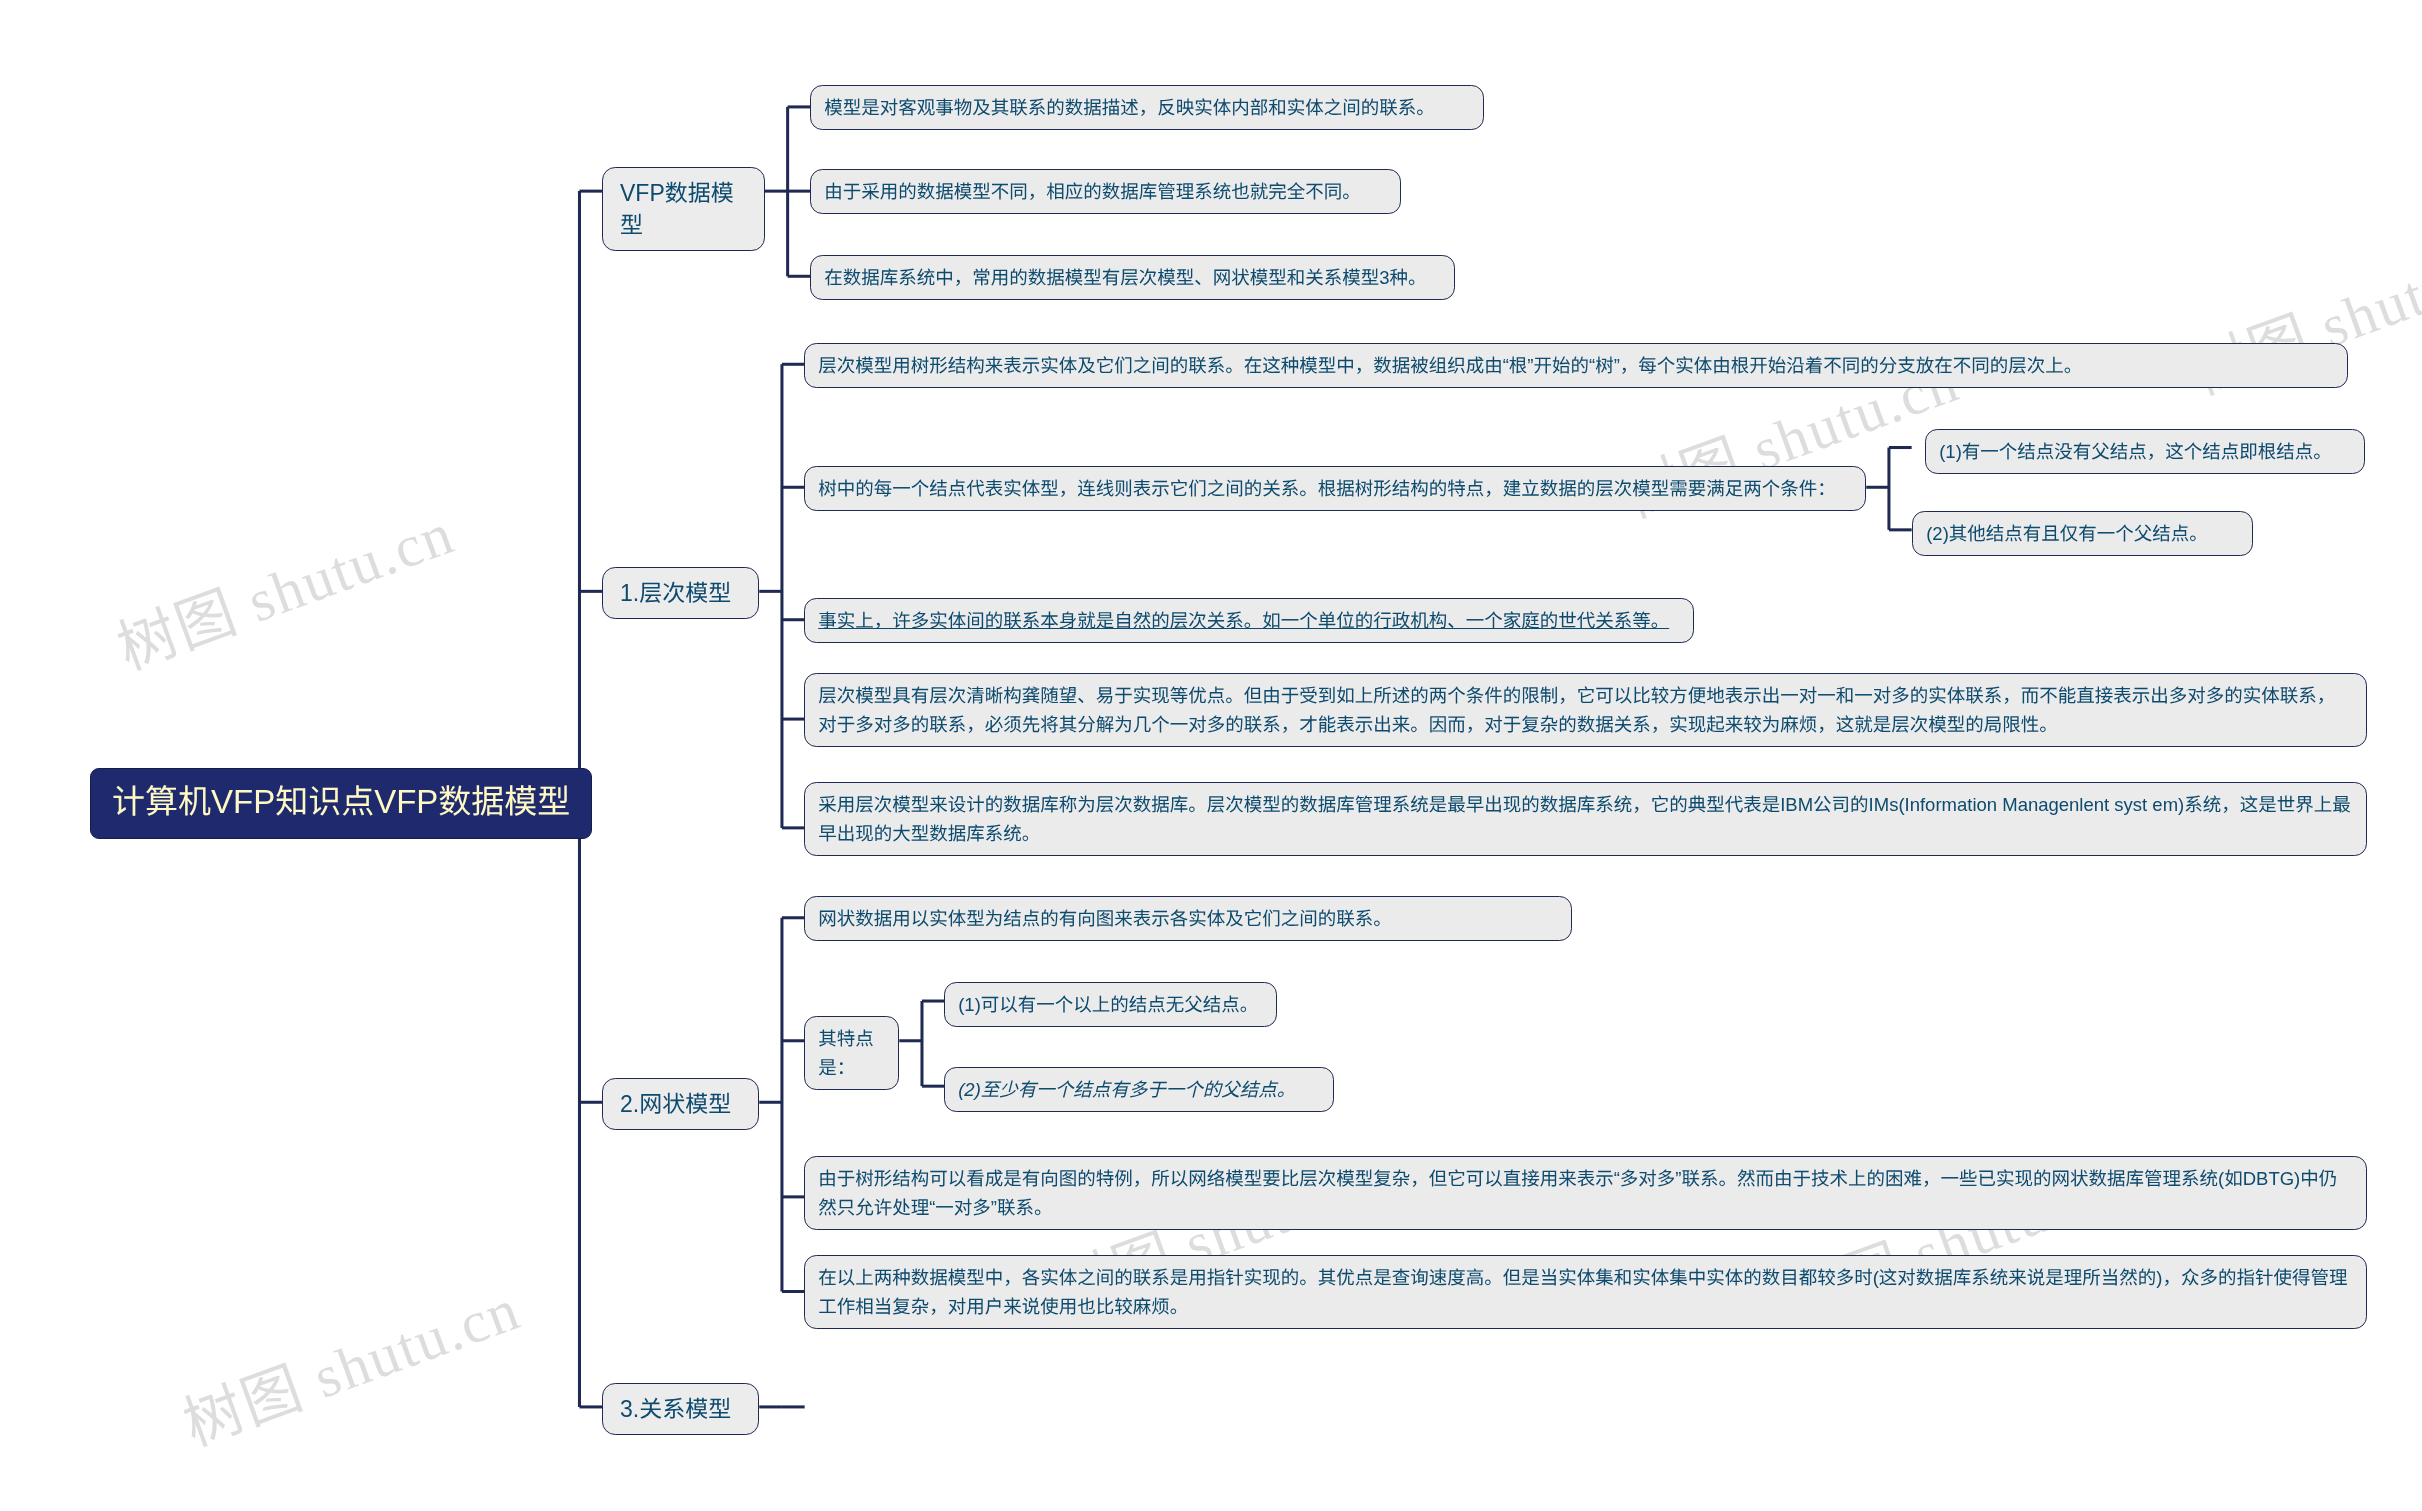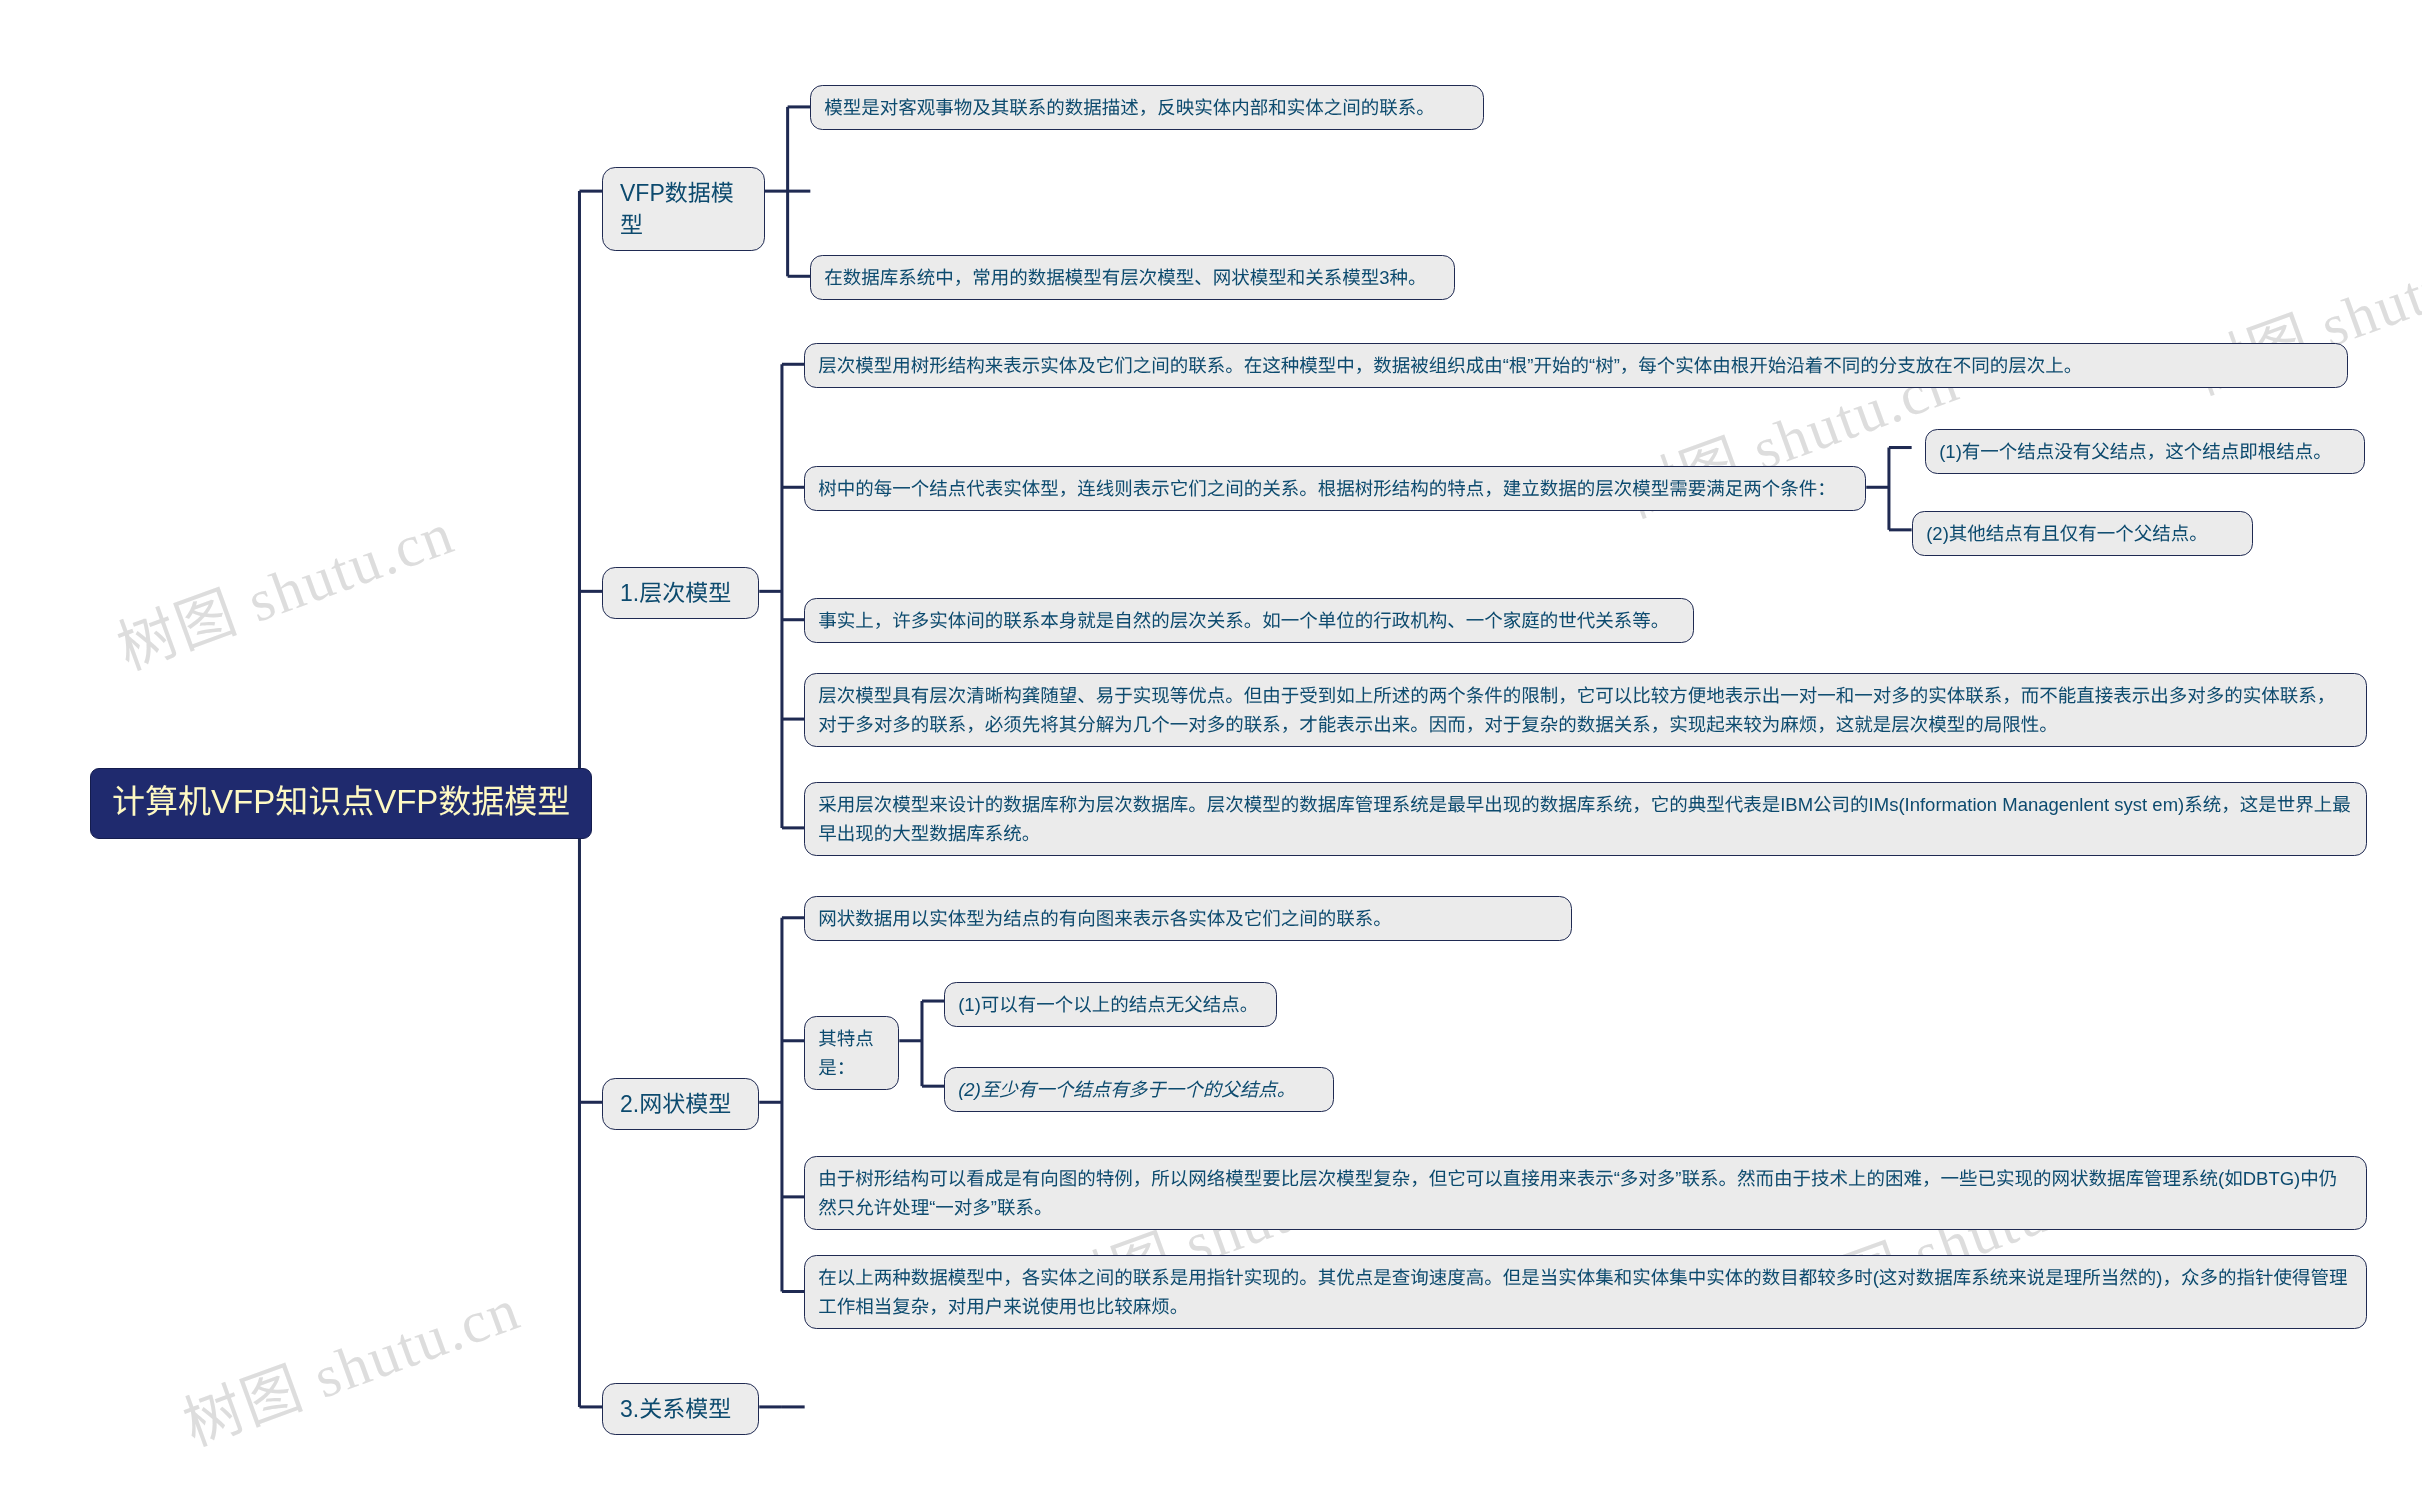--- a/index.html
+++ b/index.html
@@ -135,32 +135,33 @@
       <path d="M 802 1487 H 826"></path>
       <path d="M 826 1487 H 850"></path>
     </g>
   </svg>
 
   <div id="root-node" style="left:90px; top:768px;">计算机VFP知识点VFP数据模型</div>
 
   <div class="node topic" style="left:602px; top:167px; width:163px;">VFP数据模型</div>
 
   <div class="node leaf" style="left:810px; top:85px; width:674px;">模型是对客观事物及其联系的数据描述，反映实体内部和实体之间的联系。</div>
+  <div class="node leaf" style="left:810px; top:169px; width:591px;">由于采用的数据模型不同，相应的数据库管理系统也就完全不同。</div>
   <div class="node leaf" style="left:810px; top:255px; width:645px;">在数据库系统中，常用的数据模型有层次模型、网状模型和关系模型3种。</div>
 
   <div class="node topic" style="left:602px; top:567px; width:157px;">1.层次模型</div>
 
   <div class="node leaf" style="left:804px; top:343px; width:1544px;">层次模型用树形结构来表示实体及它们之间的联系。在这种模型中，数据被组织成由“根”开始的“树”，每个实体由根开始沿着不同的分支放在不同的层次上。</div>
 
   <div class="node leaf" style="left:804px; top:466px; width:1062px;">树中的每一个结点代表实体型，连线则表示它们之间的关系。根据树形结构的特点，建立数据的层次模型需要满足两个条件：</div>
 
   <div class="node leaf small" style="left:1912px; top:429px; width:440px;margin-left:13px;">(1)有一个结点没有父结点，这个结点即根结点。</div>
   <div class="node leaf small" style="left:1912px; top:511px; width:341px;">(2)其他结点有且仅有一个父结点。</div>
 
-  <div class="node leaf" style="left:804px; top:598px; width:890px;">事实上，许多实体间的联系本身就是自然的层次关系。如一个单位的行政机构、一个家庭的世代关系等。</div>
+  <div class="node leaf" style="left:804px; top:598px; width:890px;text-decoration:underline;">事实上，许多实体间的联系本身就是自然的层次关系。如一个单位的行政机构、一个家庭的世代关系等。</div>
 
   <div class="node leaf" style="left:804px; top:673px; width:1563px;">层次模型具有层次清晰构龚随望、易于实现等优点。但由于受到如上所述的两个条件的限制，它可以比较方便地表示出一对一和一对多的实体联系，而不能直接表示出多对多的实体联系，对于多对多的联系，必须先将其分解为几个一对多的联系，才能表示出来。因而，对于复杂的数据关系，实现起来较为麻烦，这就是层次模型的局限性。</div>
 
   <div class="node leaf" style="left:804px; top:782px; width:1563px;">采用层次模型来设计的数据库称为层次数据库。层次模型的数据库管理系统是最早出现的数据库系统，它的典型代表是IBM公司的IMs(Information Managenlent syst em)系统，这是世界上最早出现的大型数据库系统。</div>
 
   <div class="node topic" style="left:602px; top:1078px; width:157px;">2.网状模型</div>
 
   <div class="node leaf" style="left:804px; top:896px; width:768px;">网状数据用以实体型为结点的有向图来表示各实体及它们之间的联系。</div>
 
   <div class="node leaf" style="left:804px; top:1016px; width:95px;">其特点是：</div>

